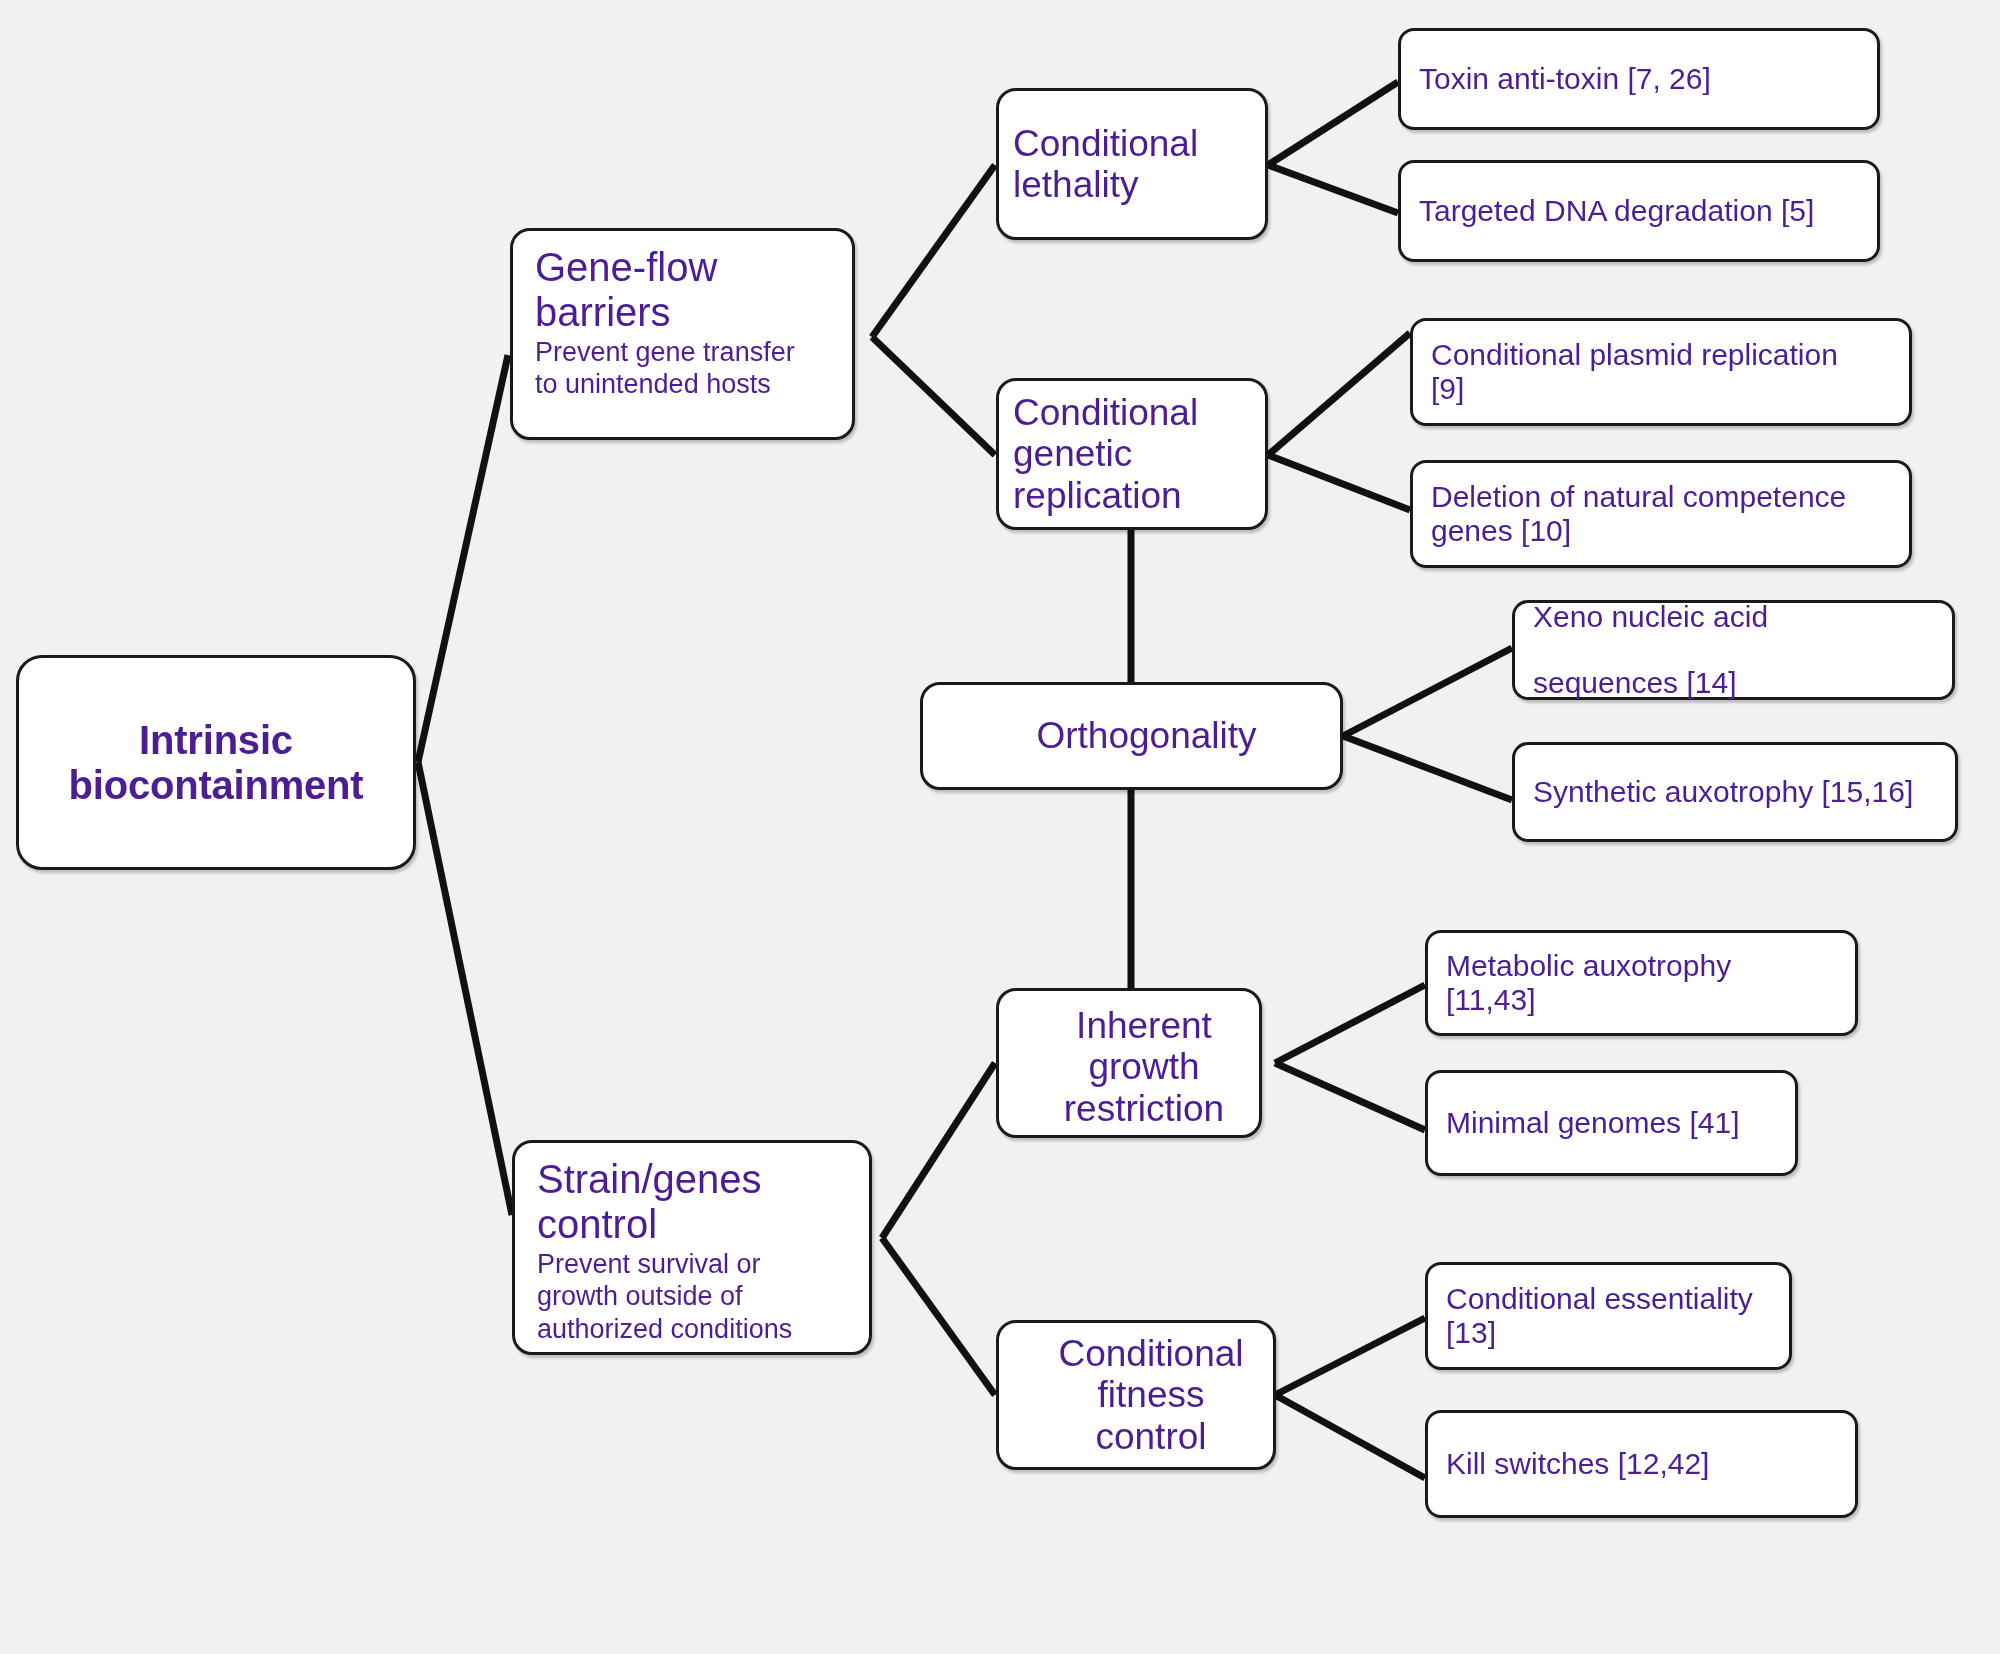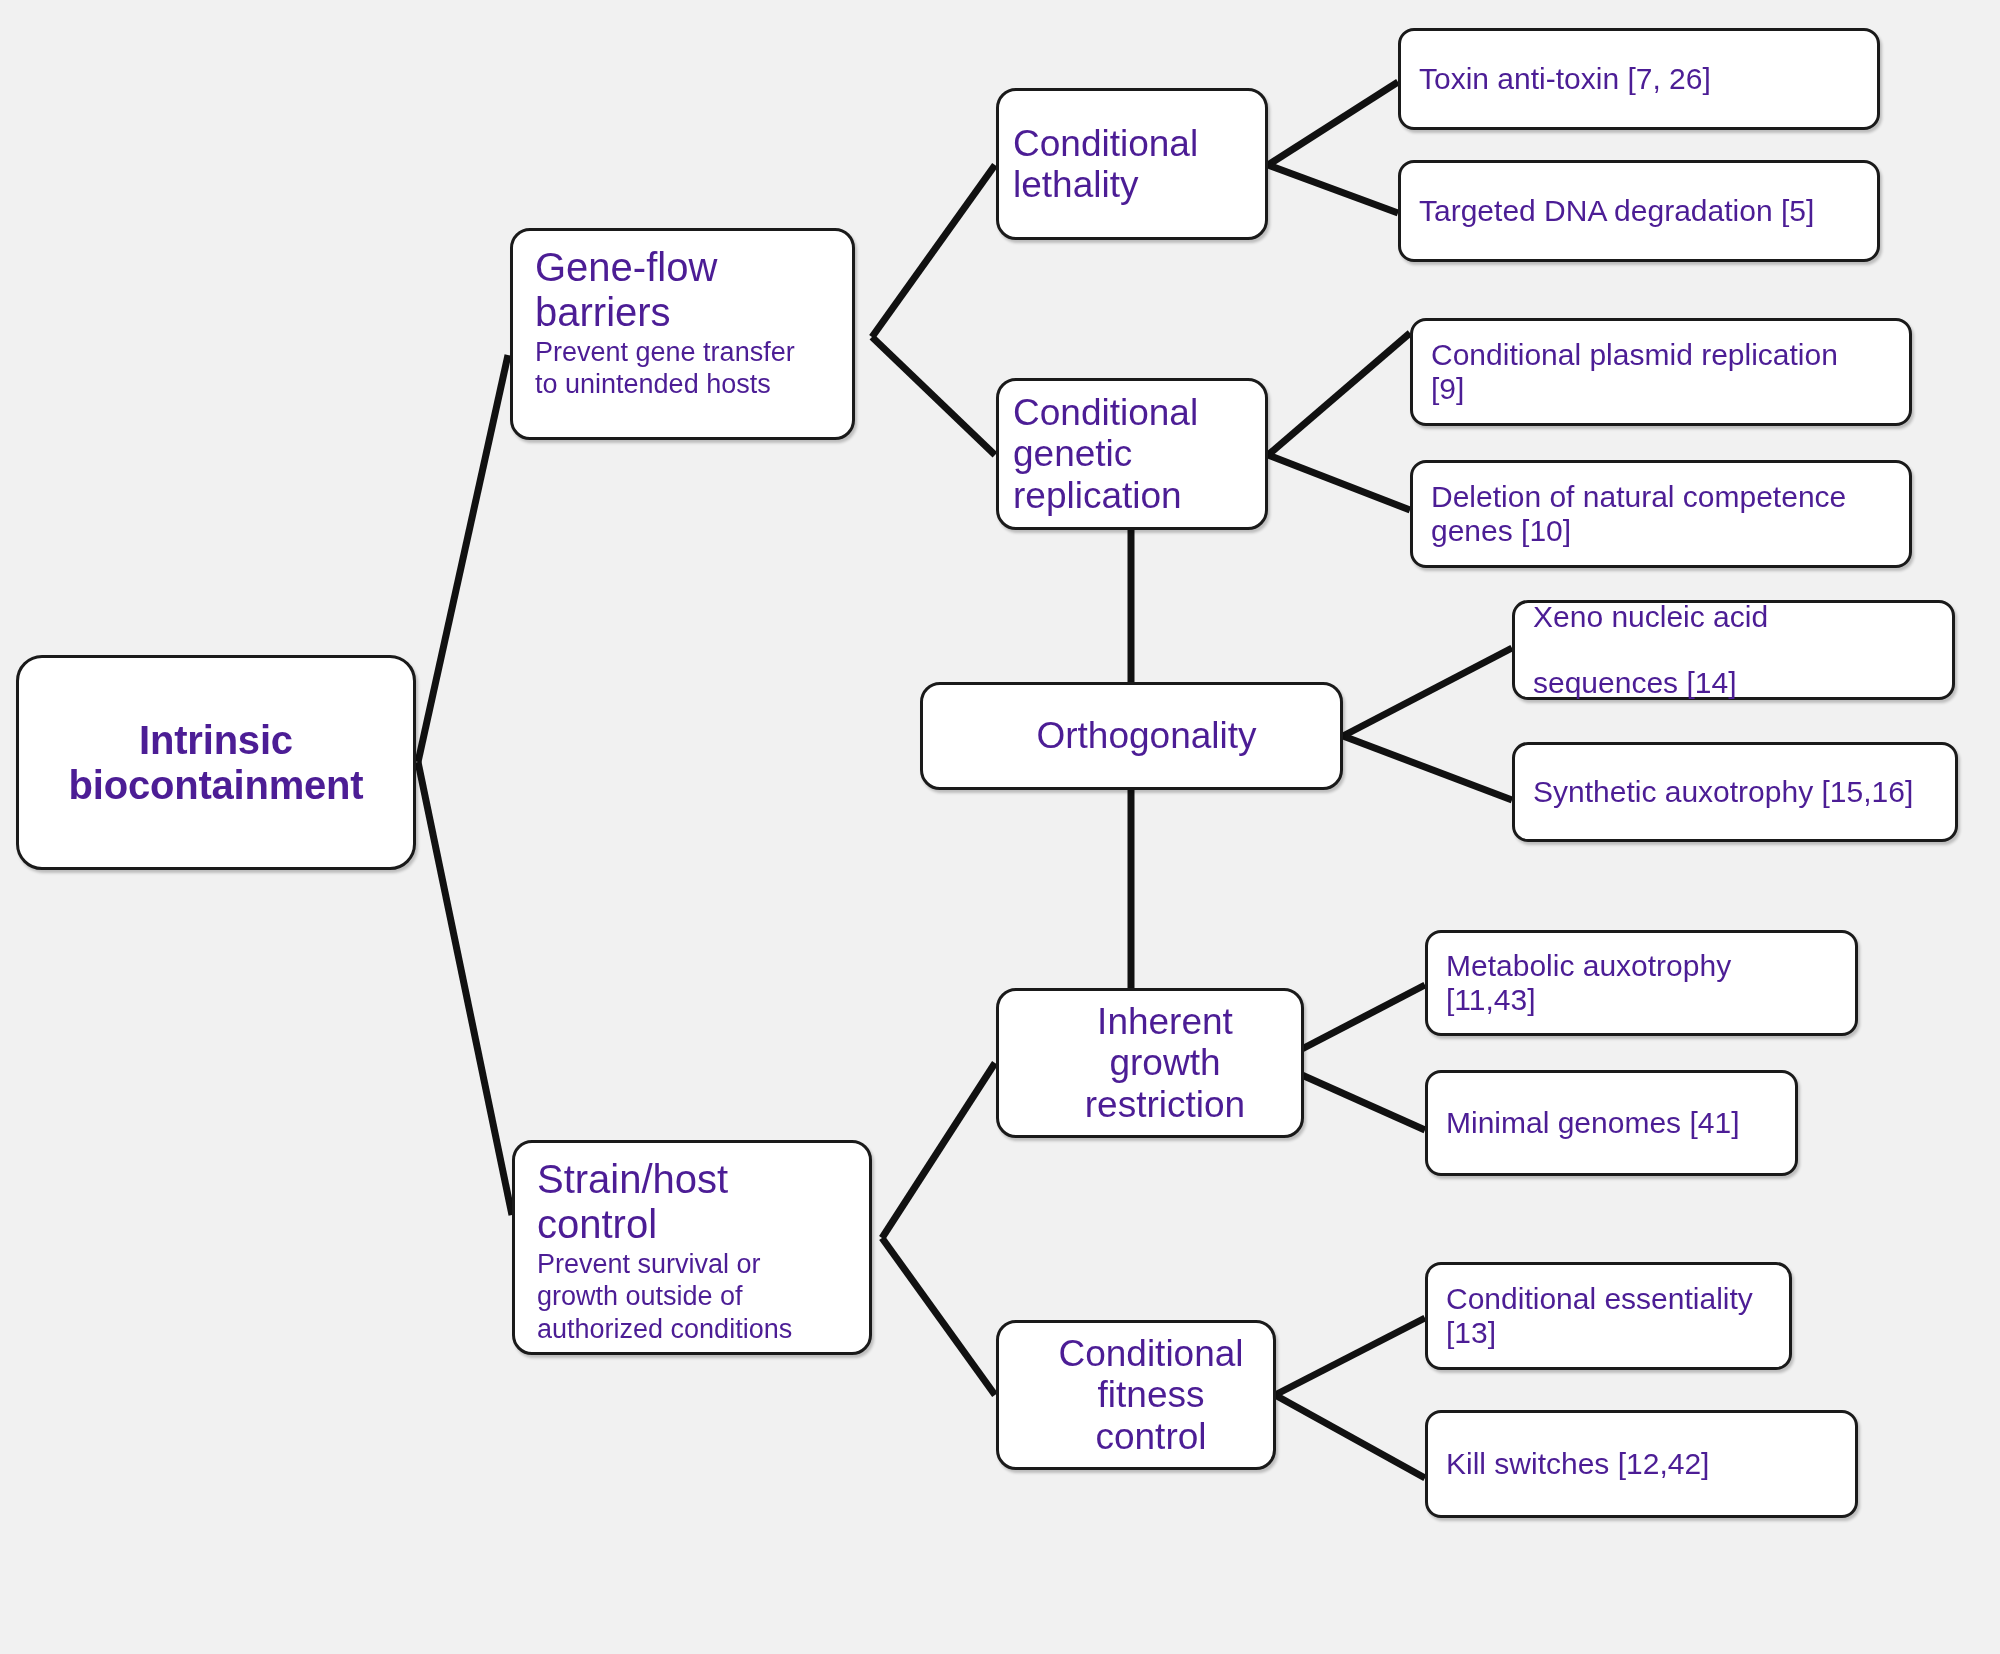--- a/index.html
+++ b/index.html
@@ -130,21 +130,21 @@
   </div>
 
   <div class="node n-l2" style="left:510px; top:228px; width:345px; height:212px;">
     <div class="title">Gene-flow</div>
     <div class="title">barriers</div>
     <div class="sub">Prevent gene transfer</div>
     <div class="sub">to unintended hosts</div>
   </div>
 
   <div class="node n-l2" style="left:512px; top:1140px; width:360px; height:215px;">
-    <div class="title">Strain/host</div>
+    <div class="title">Strain/genes</div>
     <div class="title">control</div>
     <div class="sub">Prevent survival or</div>
     <div class="sub">growth outside of</div>
     <div class="sub">authorized conditions</div>
   </div>
 
   <div class="node n-l3 left" style="left:996px; top:88px; width:272px; height:152px;">
     <div class="title">Conditional</div>
     <div class="title">lethality</div>
   </div>
@@ -152,21 +152,21 @@
   <div class="node n-l3 left" style="left:996px; top:378px; width:272px; height:152px;">
     <div class="title">Conditional</div>
     <div class="title">genetic</div>
     <div class="title">replication</div>
   </div>
 
   <div class="node n-l3 center" style="left:920px; top:682px; width:423px; height:108px;">
     <div class="title">Orthogonality</div>
   </div>
 
-  <div class="node n-l3 center" style="left:996px; top:988px; width:308px; height:150px;">
+  <div class="node n-l3 center" style="left:996px; top:988px; width:266px; height:150px;justify-content:flex-end;">
     <div class="title">Inherent</div>
     <div class="title">growth</div>
     <div class="title">restriction</div>
   </div>
 
   <div class="node n-l3 center" style="left:996px; top:1320px; width:280px; height:150px;">
     <div class="title">Conditional</div>
     <div class="title">fitness</div>
     <div class="title">control</div>
   </div>

